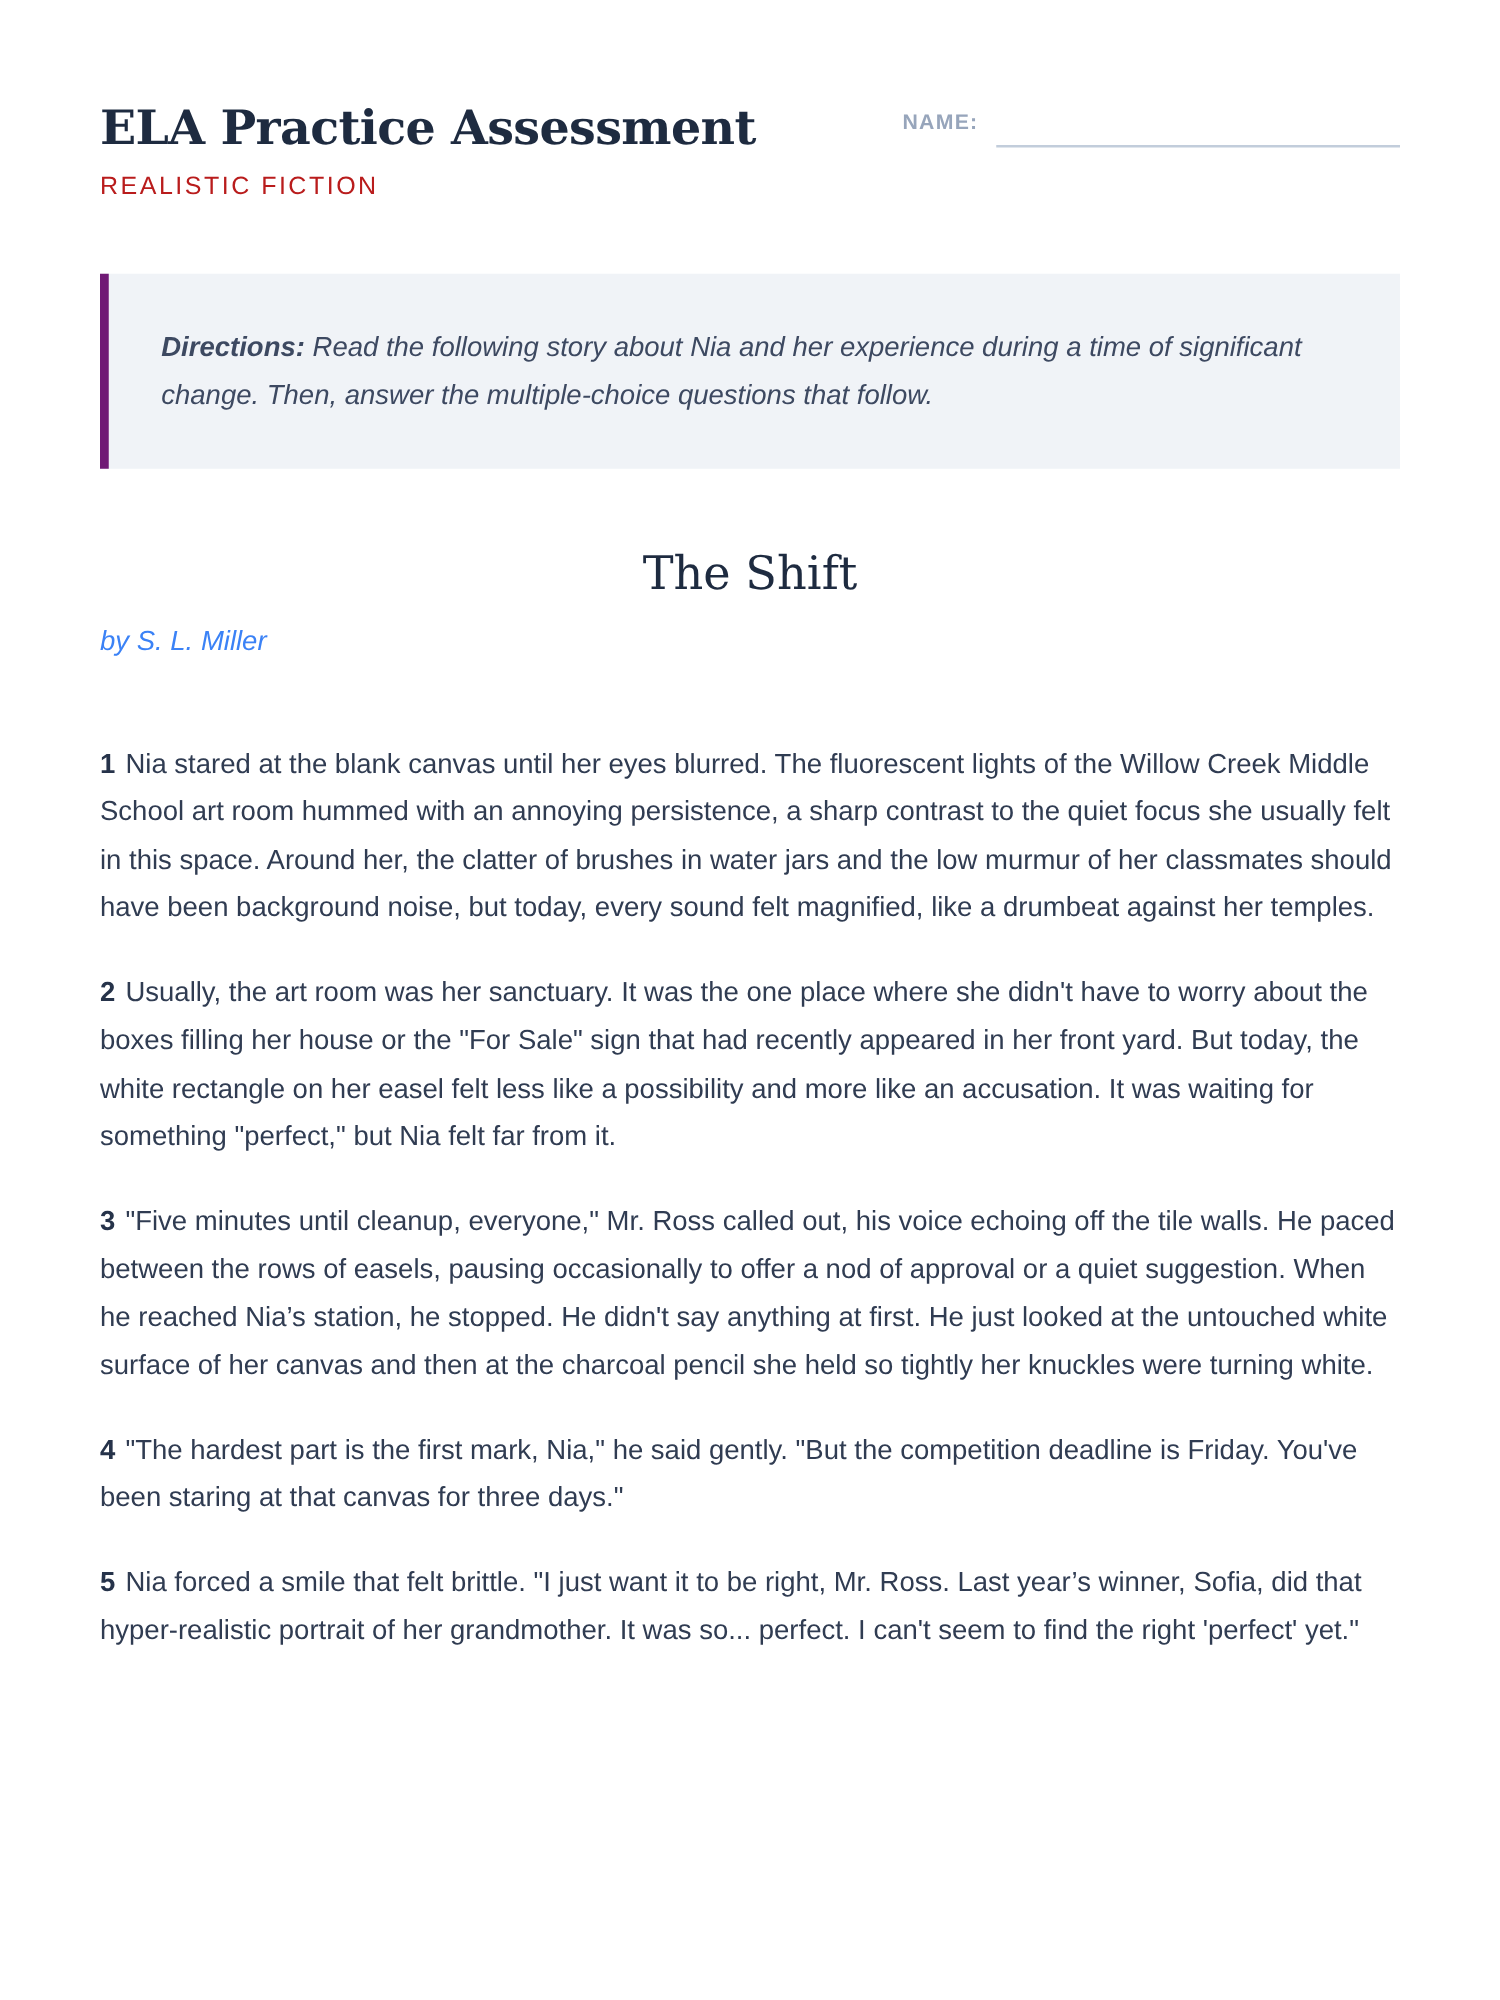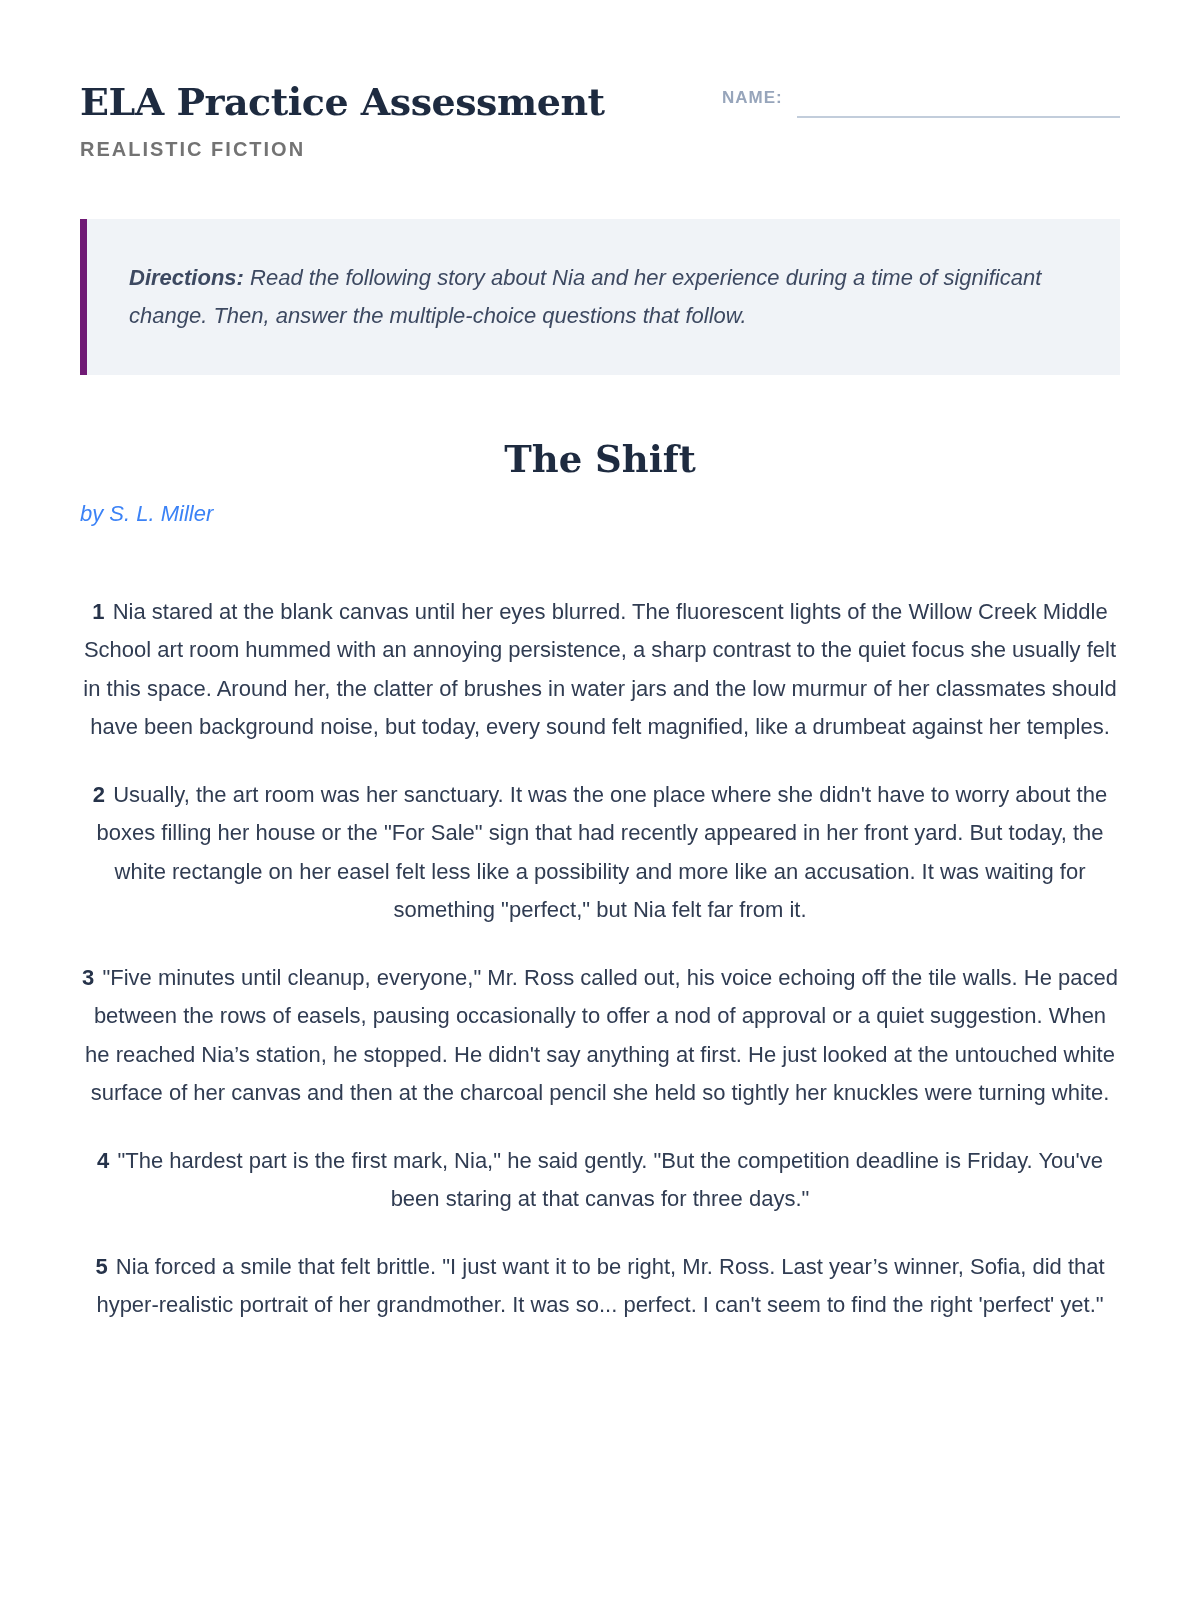--- a/index.html
+++ b/index.html
@@ -29,23 +29,23 @@
     font-family: "DejaVu Serif", "Liberation Serif", serif;
     font-weight: 700;
     font-size: 38px;
     letter-spacing: -0.5px;
     color: #1e2b40;
     line-height: 1.15;
   }
   .doc-subtitle {
     margin-top: 14px;
     font-size: 20px;
-    font-weight: 700;
+    font-weight: 400;
     letter-spacing: 2px;
-    color: #737373;
+    color: #b91c1c;
   }
   .header-right {
     width: 398px;
     padding-top: 8px;
   }
   .field-row {
     display: flex;
     align-items: flex-start;
     margin-bottom: 26px;
   }
@@ -76,40 +76,39 @@
     line-height: 38px;
     color: #3d4961;
   }
   .directions strong { font-weight: 700; }
 
   
   .story-title {
     margin-top: 62px;
     text-align: center;
     font-family: "DejaVu Serif", "Liberation Serif", serif;
-    font-weight: 700;
+    font-weight: 400;
     font-size: 37px;
     color: #1e2b40;
   }
   .story-byline {
     margin-top: 20px;
     text-align: left;
     font-style: italic;
     font-size: 22px;
     color: #3b82f6;
   }
   .story-body {
     margin-top: 66px;
   }
   .para {
     font-size: 22px;
     line-height: 38.5px;
     color: #303c52;
     margin-bottom: 29px;
-    text-align: center;
   }
   .para-num {
     font-weight: 700;
     color: #26334a;
     margin-right: 2px;
   }
 </style>
 </head>
 <body>
 

